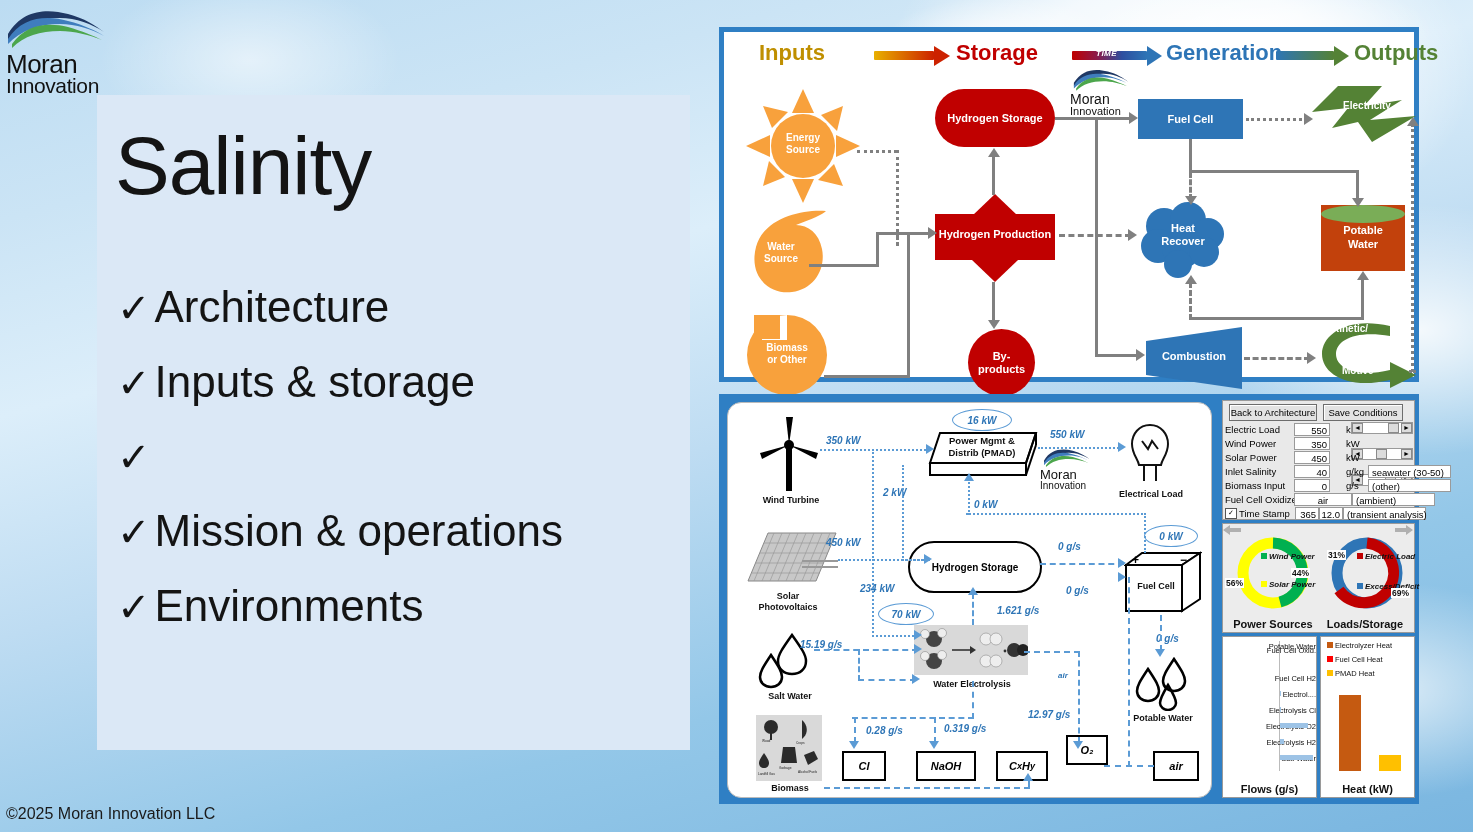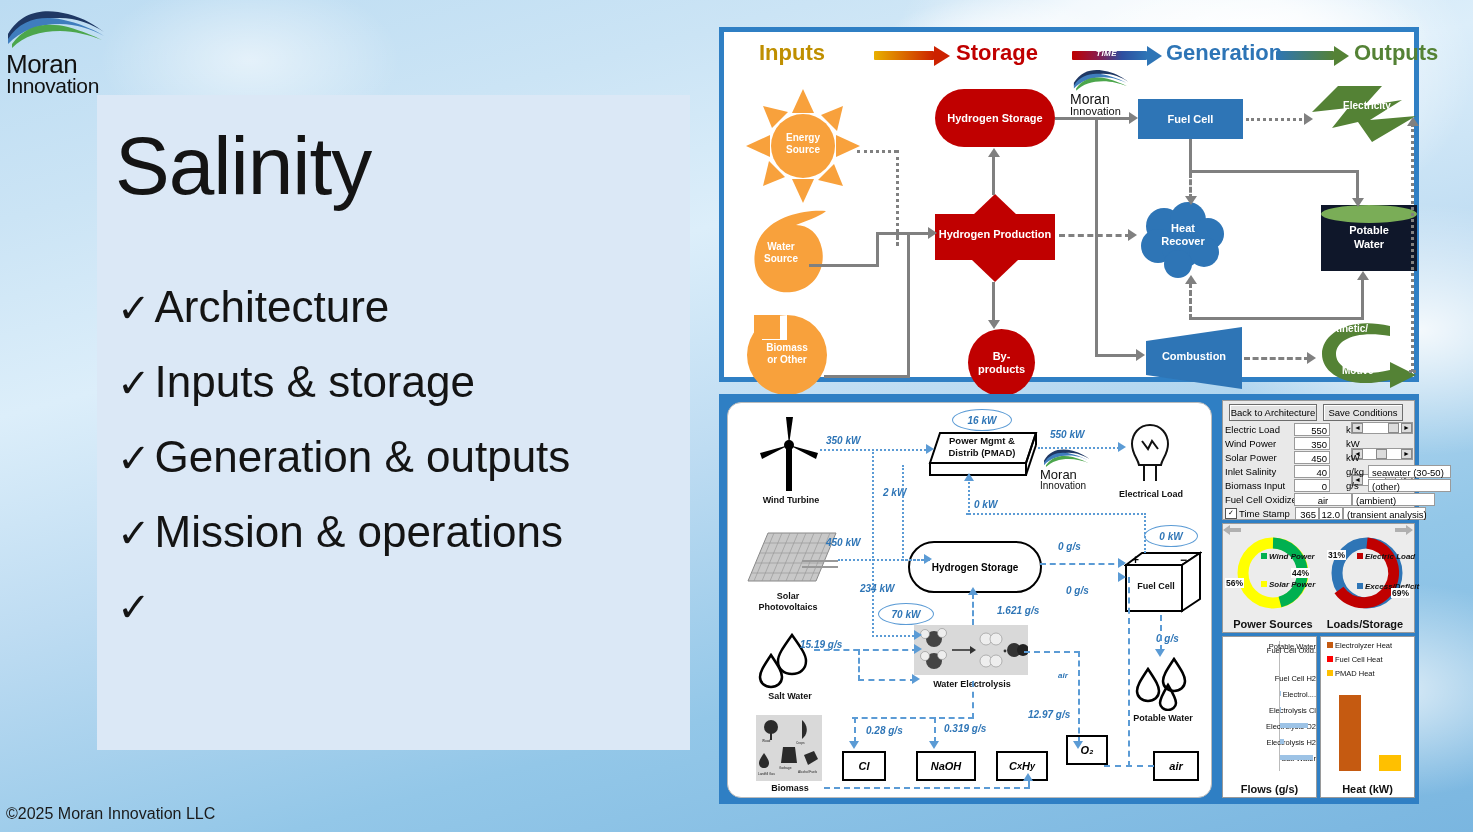--- a/index.html
+++ b/index.html
@@ -153,28 +153,28 @@
       <div class="bullet">
         <span class="chk">✓</span>
         <span>Architecture</span>
       </div>
       <div class="bullet">
         <span class="chk">✓</span>
         <span>Inputs &amp; storage</span>
       </div>
       <div class="bullet">
         <span class="chk">✓</span>
-        <span>Generation &amp; outputs</span>
       </div>
       <div class="bullet">
         <span class="chk">✓</span>
         <span>Mission &amp; operations</span>
       </div>
       <div class="bullet">
         <span class="chk">✓</span>
+        <span>Environments</span>
       </div>
     </div>
   </div>
   <div id="footer">©2025 Moran Innovation LLC</div>
 
   <div id="arch-panel">
     <div id="arch-inner">
 
       <div class="arch-head" style="left:35px;top:8px;color:#bf8f00;">Inputs</div>
       <div class="arrowbar" style="left:150px;top:19px;width:60px;background:linear-gradient(90deg,#e8b000,#cc2200);"></div>
@@ -266,21 +266,21 @@
       <svg style="position:absolute;left:422px;top:295px;" width="96" height="62" viewBox="0 0 96 62">
         <polygon points="0,14 96,0 96,62 0,48" fill="#2e75b6"></polygon>
       </svg>
       <div style="position:absolute;left:422px;top:318px;width:96px;text-align:center;color:#fff;font-size:11px;font-weight:700;">Combustion</div>
 
       <svg style="position:absolute;left:588px;top:52px;" width="112" height="60" viewBox="0 0 112 60">
         <polygon points="26,2 70,2 52,22 90,16 58,36 104,32 60,58 46,38 20,44 36,24 0,28" fill="#548235"></polygon>
       </svg>
       <div style="position:absolute;left:600px;top:68px;width:86px;text-align:center;color:#fff;font-size:10px;font-weight:700;">Electricity</div>
 
-      <div style="position:absolute;left:597px;top:173px;width:96px;height:66px;background:#0f172a;">
+      <div style="position:absolute;left:597px;top:173px;width:84px;height:66px;background:#c2410c;">
         <div class="cyl-top"></div>
         <div style="position:absolute;left:0;top:18px;width:100%;text-align:center;color:#fff;font-size:11px;font-weight:700;line-height:14px;">
           <span>Potable</span><br><span>Water</span>
         </div>
       </div>
 
       <svg style="position:absolute;left:594px;top:288px;" width="100" height="68" viewBox="0 0 100 68">
         <path d="M72 6 C30 -4 4 14 4 34 C4 54 30 70 72 60 L72 68 L98 55 L72 42 L72 50 C38 58 18 48 18 34 C18 20 38 10 72 16 Z" fill="#548235"></path>
       </svg>
       <div style="position:absolute;left:608px;top:291px;color:#fff;font-size:10px;font-weight:700;">Kinetic/</div>

